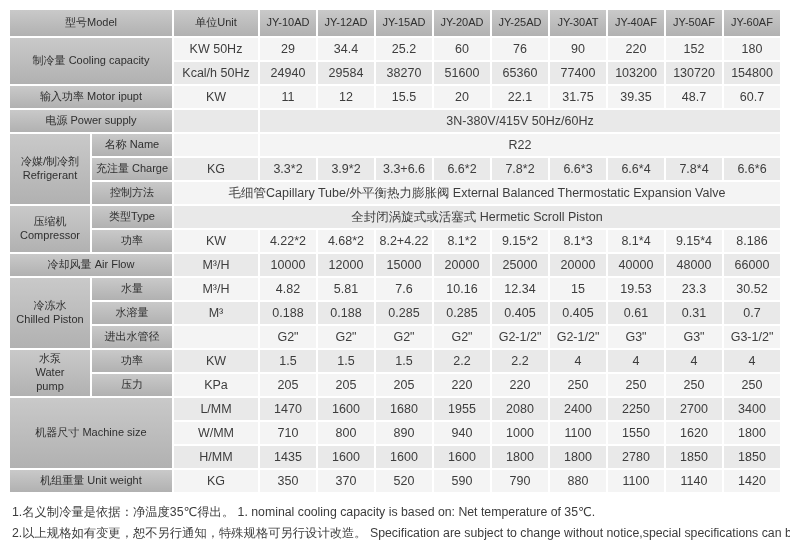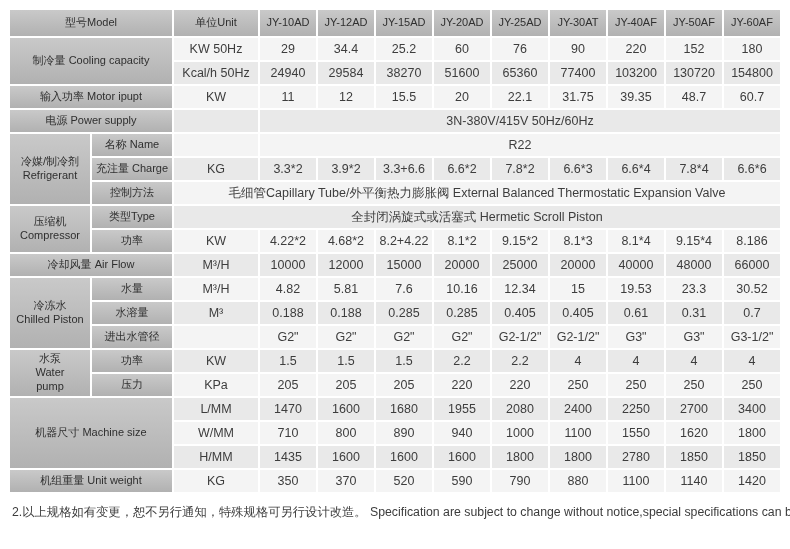--- a/index.html
+++ b/index.html
@@ -290,15 +290,16 @@
           <td class="cell shade-a">790</td>
           <td class="cell shade-a">880</td>
           <td class="cell shade-a">1100</td>
           <td class="cell shade-a">1140</td>
           <td class="cell shade-a">1420</td>
         </tr>
       </tbody>
   </table>
 
   <div class="notes">
+    <div class="note-line">1.名义制冷量是依据：净温度35℃得出。 1. nominal cooling capacity is based on: Net temperature of 35℃.</div>
     <div class="note-line">2.以上规格如有变更，恕不另行通知，特殊规格可另行设计改造。  Specification are subject to change without notice,special specifications can be designed transformation.</div>
   </div>
 </div>
 
 </body></html>

